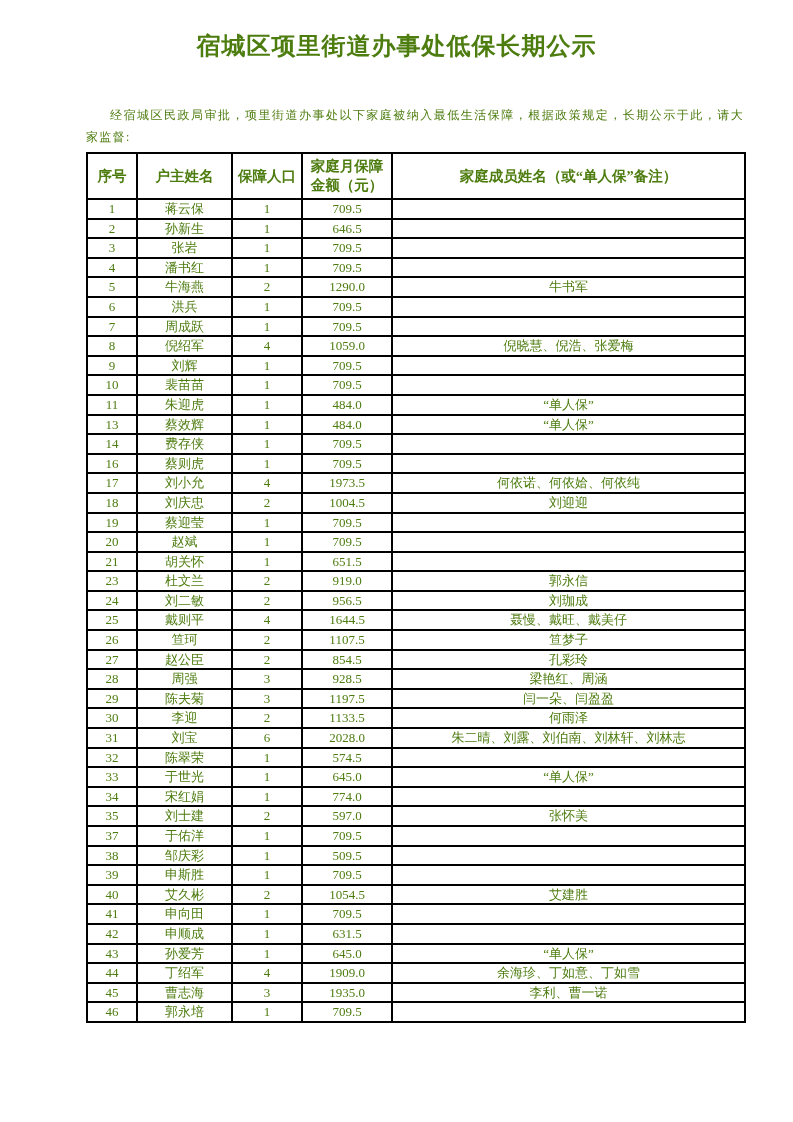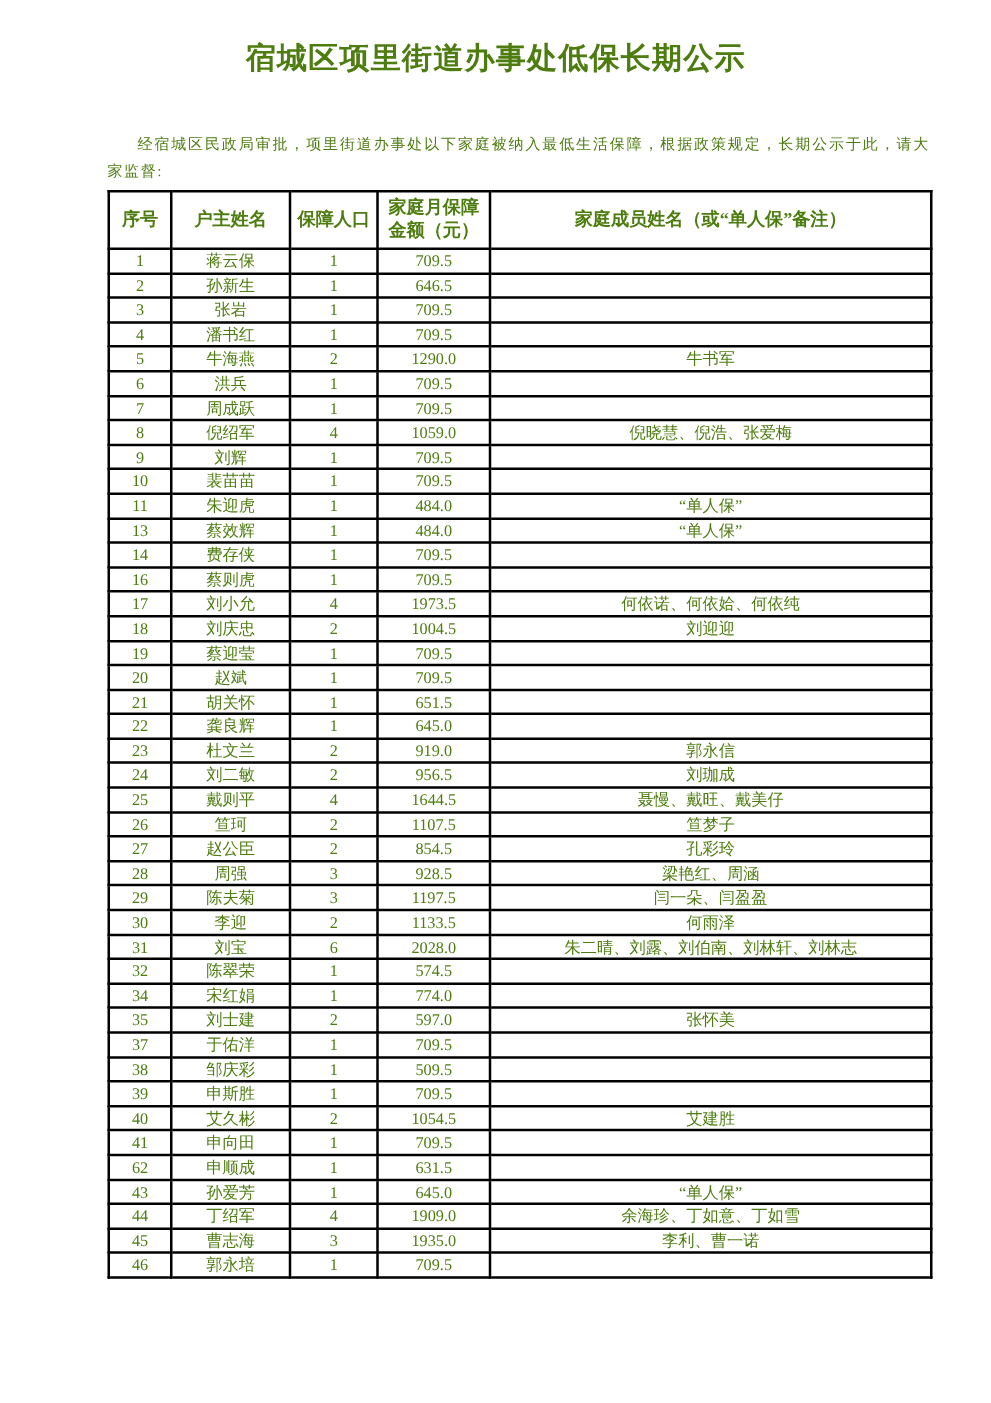--- a/index.html
+++ b/index.html
@@ -225,27 +225,20 @@
           <td></td>
         </tr>
         <tr>
           <td>21</td>
           <td>胡关怀</td>
           <td>1</td>
           <td>651.5</td>
           <td></td>
         </tr>
         <tr>
-          <td>22</td>
-          <td>龚良辉</td>
-          <td>1</td>
-          <td>645.0</td>
-          <td></td>
-        </tr>
-        <tr>
           <td>23</td>
           <td>杜文兰</td>
           <td>2</td>
           <td>919.0</td>
           <td>郭永信</td>
         </tr>
         <tr>
           <td>24</td>
           <td>刘二敏</td>
           <td>2</td>
@@ -302,20 +295,27 @@
           <td>朱二晴、刘露、刘伯南、刘林轩、刘林志</td>
         </tr>
         <tr>
           <td>32</td>
           <td>陈翠荣</td>
           <td>1</td>
           <td>574.5</td>
           <td></td>
         </tr>
         <tr>
+          <td>33</td>
+          <td>于世光</td>
+          <td>1</td>
+          <td>645.0</td>
+          <td>“单人保”</td>
+        </tr>
+        <tr>
           <td>34</td>
           <td>宋红娟</td>
           <td>1</td>
           <td>774.0</td>
           <td></td>
         </tr>
         <tr>
           <td>35</td>
           <td>刘士建</td>
           <td>2</td>
@@ -351,21 +351,21 @@
           <td>艾建胜</td>
         </tr>
         <tr>
           <td>41</td>
           <td>申向田</td>
           <td>1</td>
           <td>709.5</td>
           <td></td>
         </tr>
         <tr>
-          <td>62</td>
+          <td>42</td>
           <td>申顺成</td>
           <td>1</td>
           <td>631.5</td>
           <td></td>
         </tr>
         <tr>
           <td>43</td>
           <td>孙爱芳</td>
           <td>1</td>
           <td>645.0</td>

